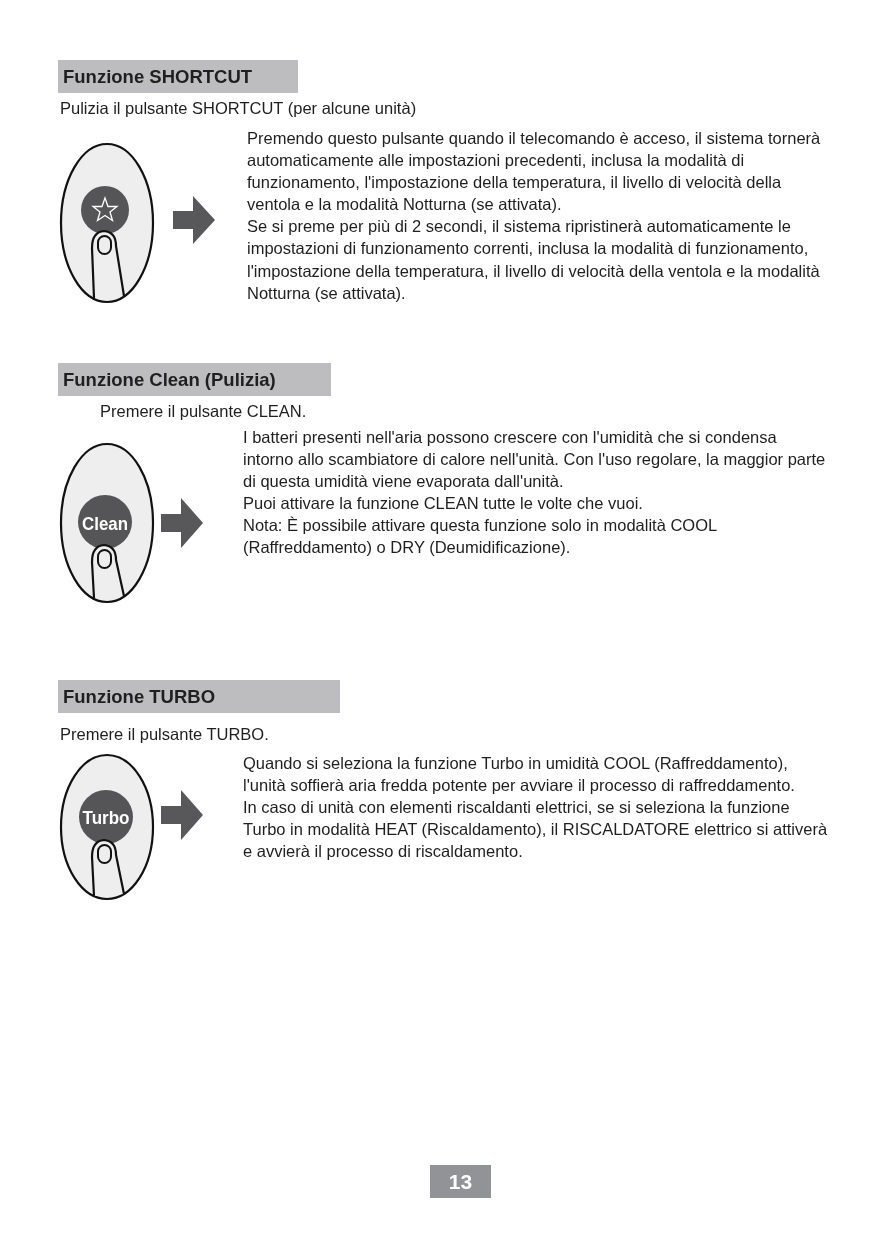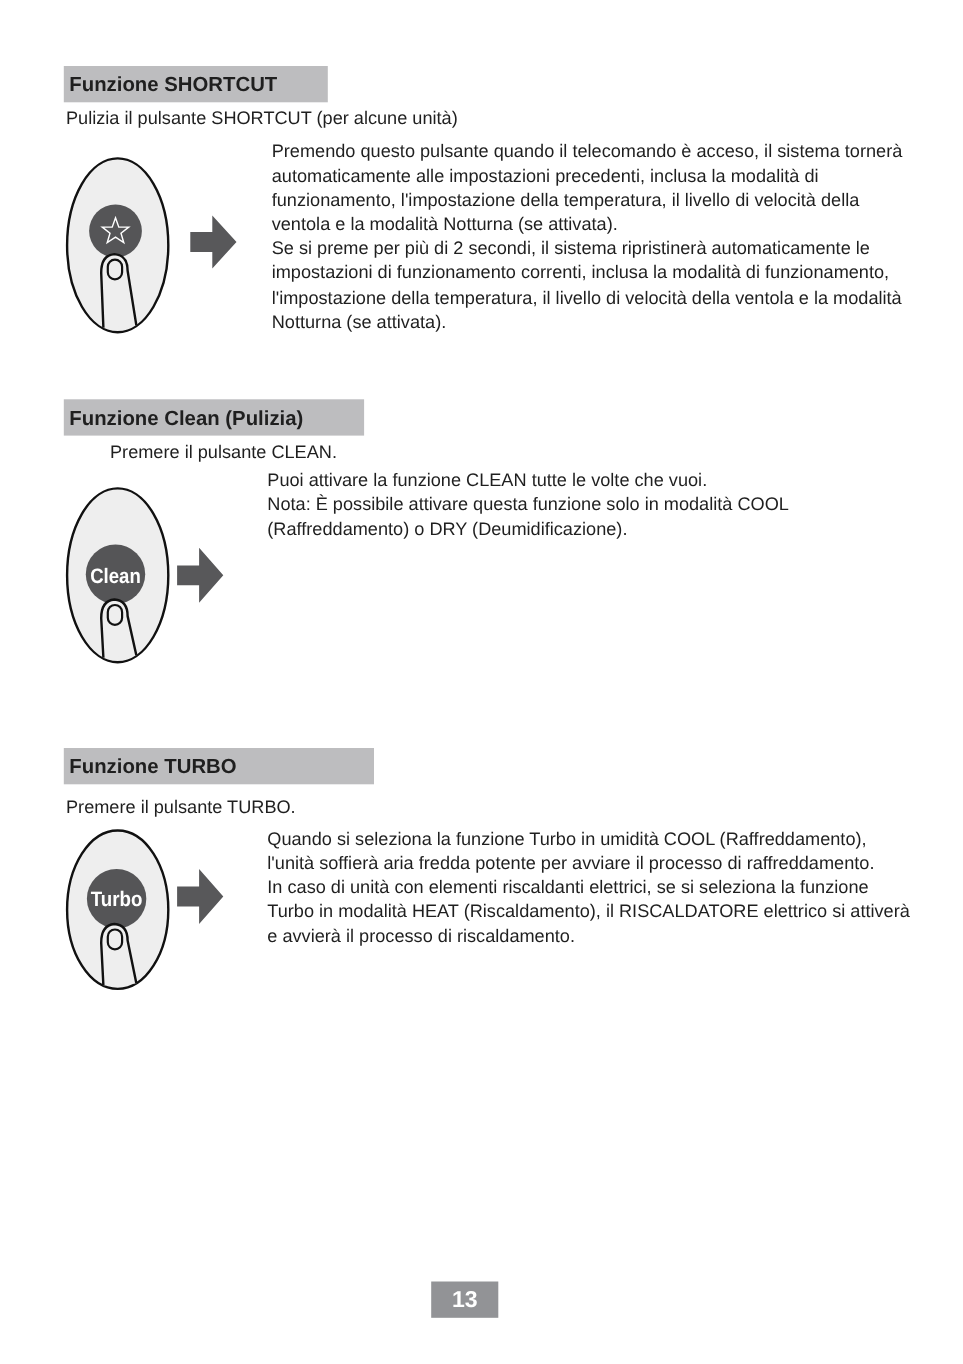--- a/index.html
+++ b/index.html
@@ -5,21 +5,21 @@
   html, body { margin: 0; padding: 0; background: #ffffff; }
   body { width: 875px; height: 1240px; position: relative; overflow: hidden;
          font-family: "Liberation Sans", sans-serif; color: #1a1a1a; }
   .hdr { position: absolute; left: 58px; height: 33px; background: #bdbdbf;
          font-weight: bold; font-size: 18.5px; line-height: 33px; padding-left: 5px;
          box-sizing: border-box; color: #1f1f1f; }
   .intro { position: absolute; left: 60px; font-size: 16.5px; line-height: 22px; color: #1f1f1f; }
   .body-text { position: absolute; font-size: 16.5px; line-height: 22.1px; color: #1f1f1f; }
   .body-text p { margin: 0; }
   .illus { position: absolute; }
-  .pagenum { position: absolute; left: 392px; top: 1165px; width: 61px; height: 33px;
+  .pagenum { position: absolute; left: 430px; top: 1165px; width: 61px; height: 33px;
              background: #929396; color: #ffffff; font-weight: bold; font-size: 21px;
              text-align: center; line-height: 33px; }
 </style>
 </head>
 <body>
 
 <div class="hdr" style="top:60px; width:240px;">Funzione SHORTCUT</div>
 <div class="intro" style="top:97px;">Pulizia il pulsante SHORTCUT (per alcune unità)</div>
 
 <svg class="illus" style="left:58px; top:138px;" width="170" height="170" viewBox="0 0 170 170">
@@ -46,20 +46,21 @@
   <circle cx="47" cy="84" r="27" fill="#555557"></circle>
   <text x="47" y="92" text-anchor="middle" fill="#ffffff" font-family="Liberation Sans, sans-serif" font-weight="bold" font-size="19" textLength="46" lengthAdjust="spacingAndGlyphs">Clean</text>
   <g>
     <path d="M36,160 L34,124 Q34,108 46,107 Q58,108 58,122 L66,158" fill="#eeeeee" stroke="#111" stroke-width="2.2"></path>
     <rect x="40" y="112" width="13" height="18" rx="6.5" fill="#eeeeee" stroke="#111" stroke-width="2"></rect>
   </g>
   <polygon fill="#58585a" points="103,76 123,76 123,60 145,85 123,110 123,94 103,94"></polygon>
 </svg>
 
 <div class="body-text" style="left:243px; top:426px; width:585px;">
+  <p>I batteri presenti nell'aria possono crescere con l'umidità che si condensa intorno allo scambiatore di calore nell'unità. Con l'uso regolare, la maggior parte di questa umidità viene evaporata dall'unità.</p>
   <p>Puoi attivare la funzione CLEAN tutte le volte che vuoi.</p>
   <p>Nota: È possibile attivare questa funzione solo in modalità COOL (Raffreddamento) o DRY (Deumidificazione).</p>
 </div>
 
 <div class="hdr" style="top:680px; width:282px;">Funzione TURBO</div>
 <div class="intro" style="top:723px;">Premere il pulsante TURBO.</div>
 
 <svg class="illus" style="left:58px; top:752px;" width="170" height="170" viewBox="0 0 170 170">
   <ellipse cx="49" cy="75" rx="46" ry="72" fill="#eeeeee" stroke="#111" stroke-width="2.2"></ellipse>
   <circle cx="48" cy="65" r="27" fill="#555557"></circle>

